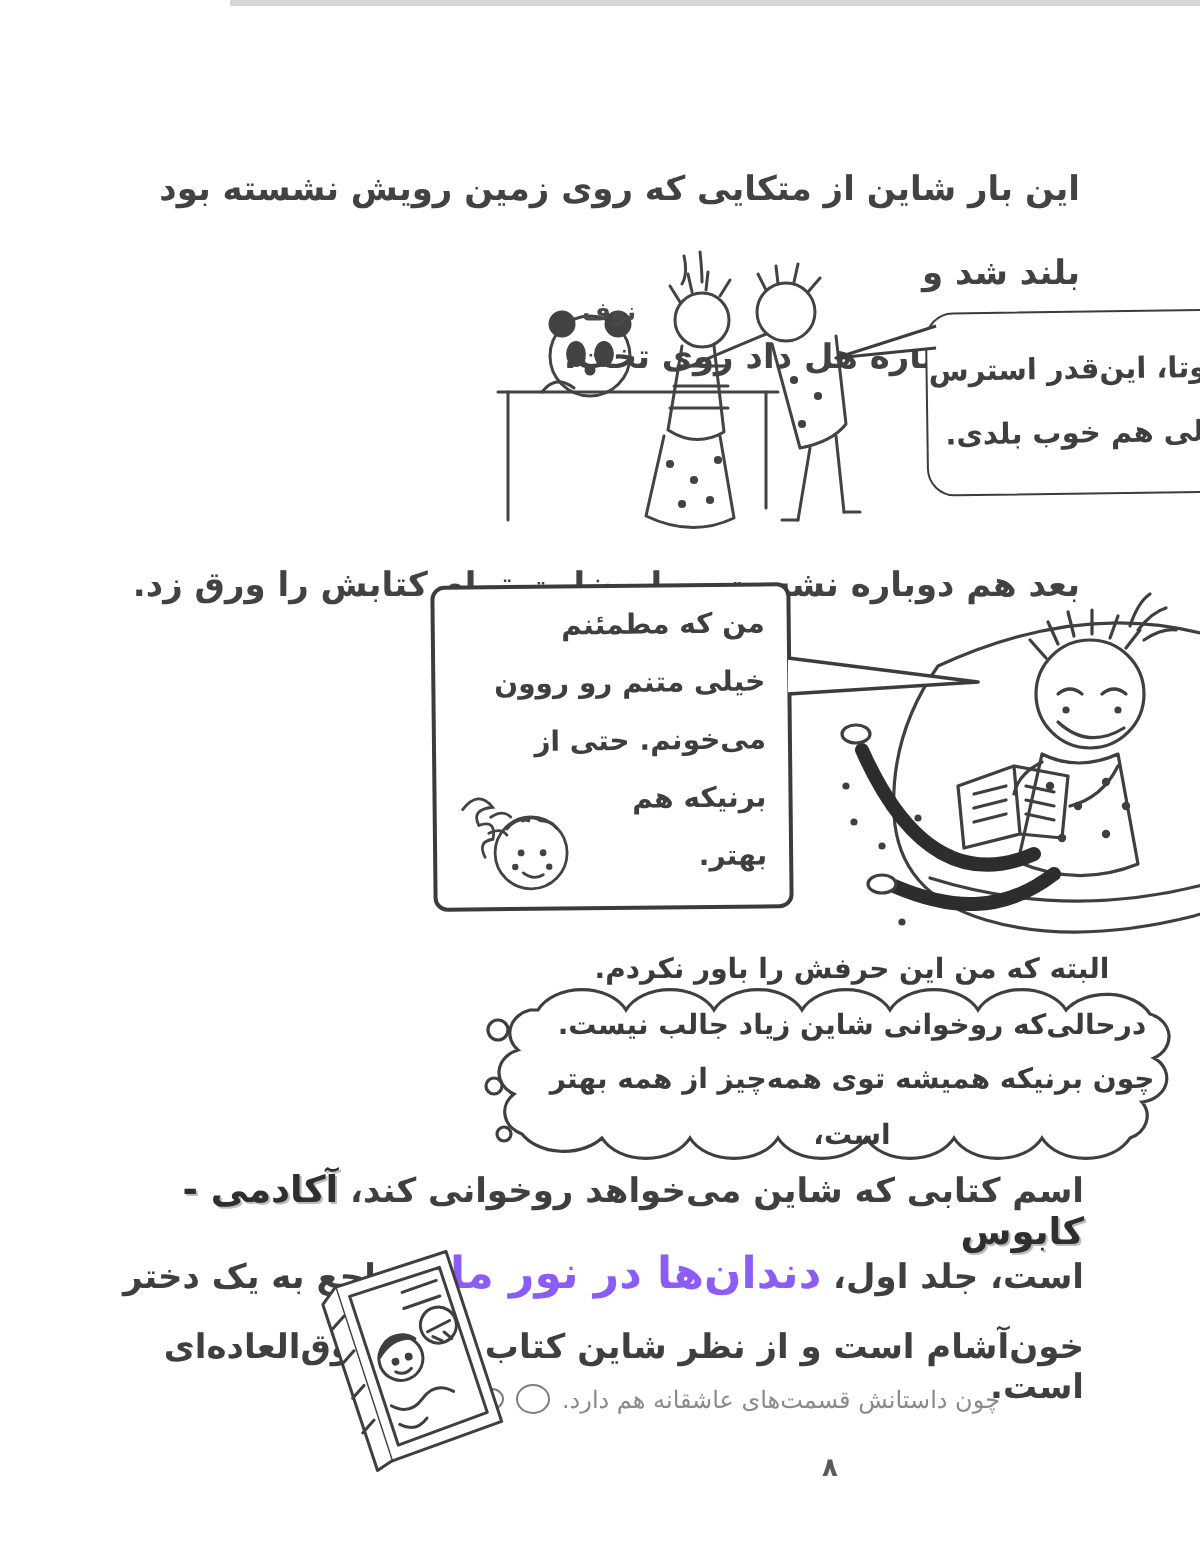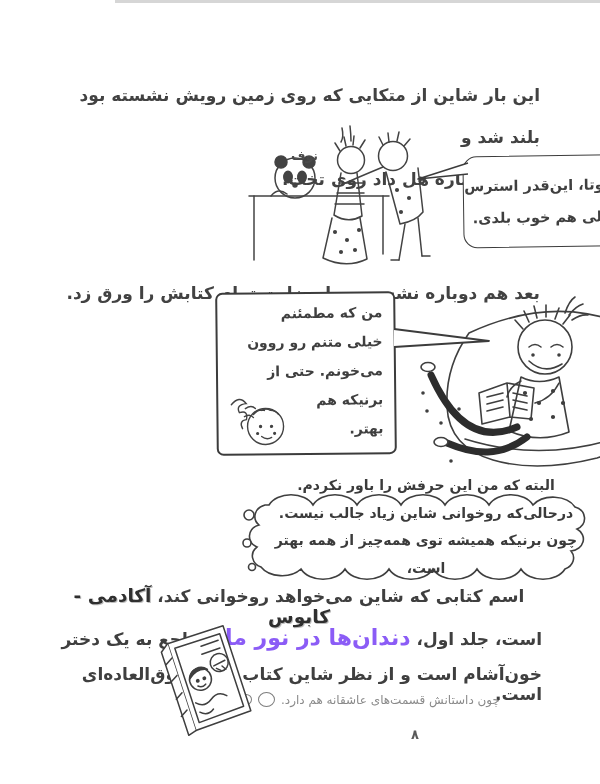--- a/index.html
+++ b/index.html
@@ -198,21 +198,21 @@
       <circle cx="8" cy="90" r="4"></circle>
       <circle cx="13" cy="114" r="3.5"></circle>
     </g>
   </svg>
   <div class="cloud-text">
     <div class="cline">البته که من این حرفش را باور نکردم.</div>
     <div class="cline">درحالی‌که روخوانی شاین زیاد جالب نیست.</div>
     <div class="cline">چون برنیکه همیشه توی همه‌چیز از همه بهتر است،</div>
   </div>
 
-  <div class="para3 p3-l1" style="position:absolute;text-align:center;">
+  <div class="para3 p3-l1" style="position:absolute;">
     <span class="seg">اسم کتابی که شاین می‌خواهد روخوانی کند، </span><span class="book-title">آکادمی - کابوس</span>
   </div>
   <div class="para3 p3-l2" style="position:absolute;">
     <span class="seg">است، جلد اول، </span><span class="volume-title">دندان‌ها در نور ماه.</span><span class="seg"> راجع به یک دختر</span>
   </div>
   <div class="para3 p3-l3 seg" style="position:absolute; font-size:17px; font-weight:600;">خون‌آشام است و از نظر شاین کتاب خیلی فوق‌العاده‌ای است.</div>
 
   <div class="note-row">
     <span class="note-text">چون داستانش قسمت‌های عاشقانه هم دارد.</span>
     <span class="note-circle lg"></span>

